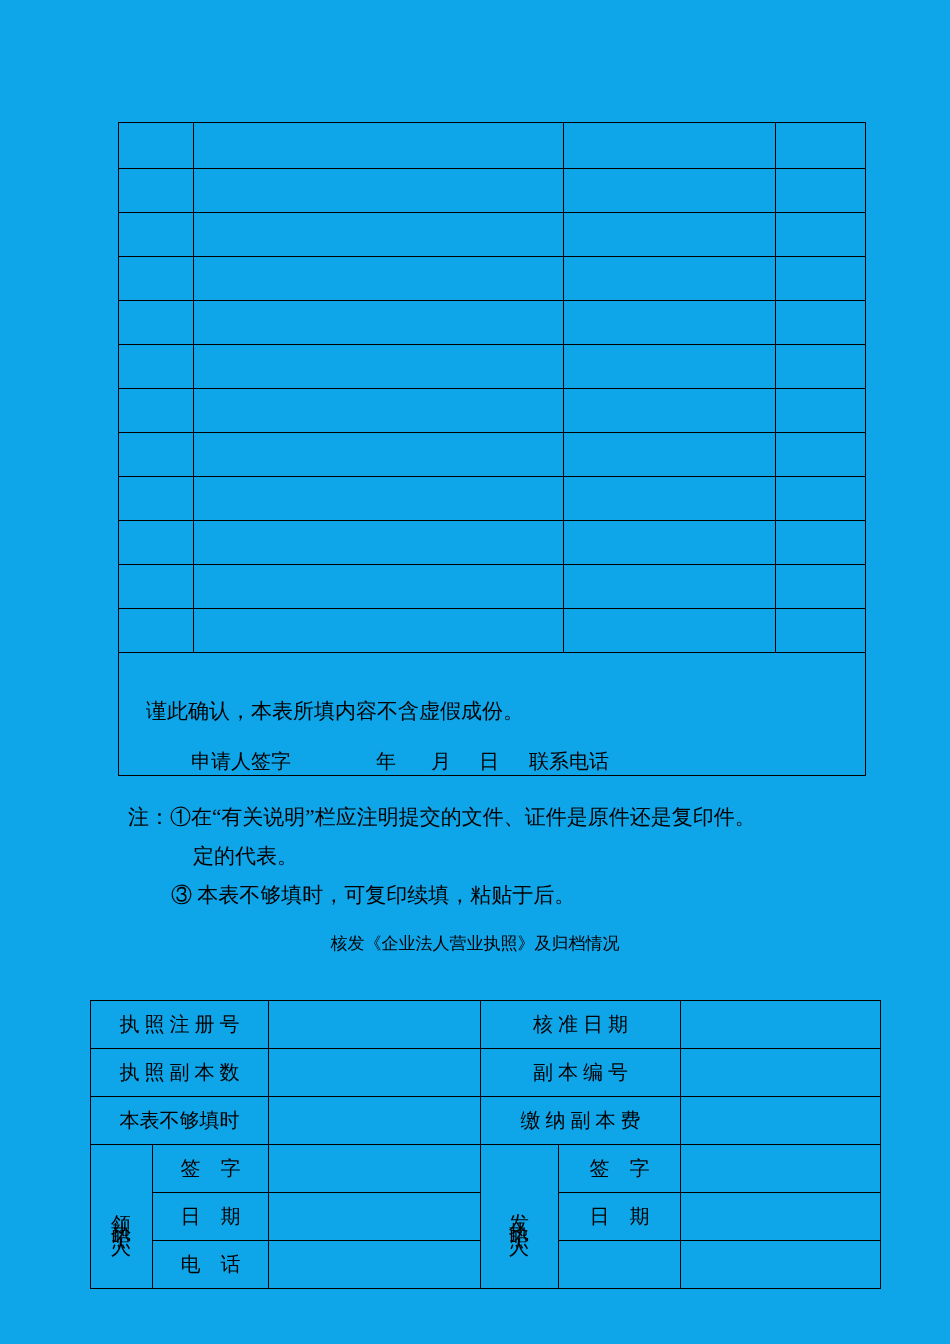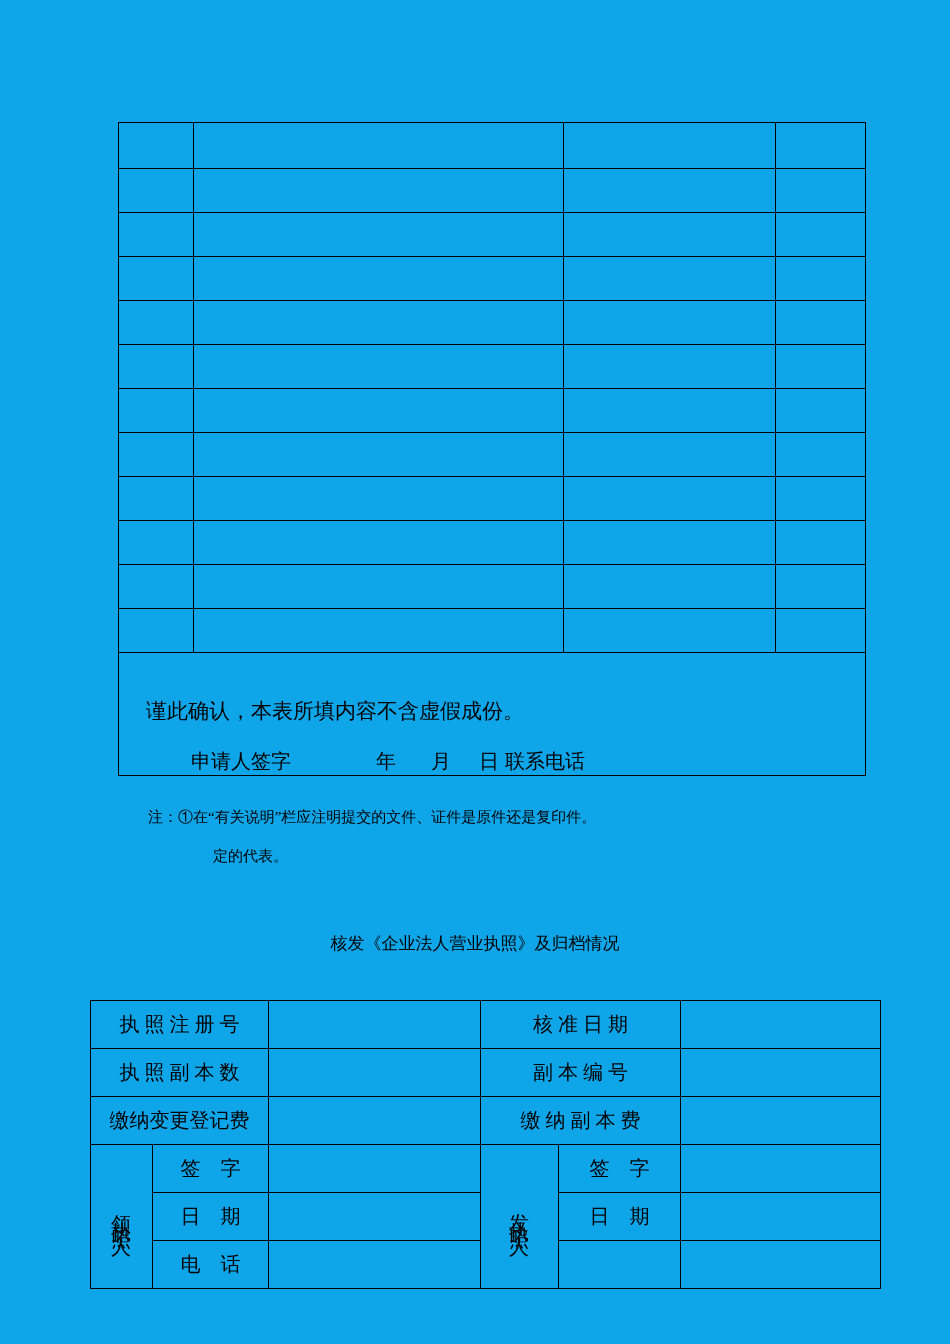--- a/index.html
+++ b/index.html
@@ -20,24 +20,24 @@
   .top-table { position:absolute; left:118px; top:122px; width:747px; }
   .top-table td { height:44px; }
   .top-table tr.first td { height:46px; }
 
   .confirm-cell { height:135px; vertical-align:top; text-align:left; padding:46px 10px 0 27px; }
   .confirm-line1 { font-size:21px; line-height:25px; }
   .confirm-line2 { font-size:20px; margin-top:24px; padding-left:45px; }
   .confirm-line2 .gap-a { margin-left:85px; }
   .confirm-line2 .gap-b { margin-left:35px; }
   .confirm-line2 .gap-c { margin-left:28px; }
-  .confirm-line2 .gap-d { margin-left:6px; }
-
-  
-  .notes { position:absolute; left:148px; top:798px; font-size:15px; line-height:39px; }
+  .confirm-line2 .gap-d { margin-left:30px; }
+
+  
+  .notes { position:absolute; left:128px; top:798px; font-size:21px; line-height:39px; }
   .notes .n2 { padding-left:43px; }
   .notes .n3 { padding-left:65px; }
   .notes .n4 { padding-left:43px; }
 
   
   .section-title { position:absolute; left:0; top:932px; width:950px; text-align:center; font-size:17px; }
 
   
   .bottom-table { position:absolute; left:90px; top:1000px; width:790px; font-size:20px; }
   .bottom-table td { height:48px; text-align:center; vertical-align:middle; }
@@ -143,20 +143,21 @@
             <span>申请人签字</span><span class="gap-a">年</span><span class="gap-b">月</span><span class="gap-c">日</span><span class="gap-d">联系电话</span>
           </div>
         </td>
       </tr>
     </tbody>
   </table>
 
   <div class="notes">
     <div class="n1">注：①在“有关说明”栏应注明提交的文件、证件是原件还是复印件。</div>
     <div class="n3">定的代表。</div>
+    <div class="n4">③ 本表不够填时，可复印续填，粘贴于后。</div>
   </div>
 
   <div class="section-title">核发《企业法人营业执照》及归档情况</div>
 
   <table class="bottom-table">
     <colgroup>
       <col style="width:62px">
         <col style="width:116px">
         <col style="width:212px">
         <col style="width:78px">
@@ -170,21 +171,21 @@
         <td colspan="2">核 准 日 期</td>
         <td></td>
       </tr>
       <tr>
         <td colspan="2">执 照 副 本 数</td>
         <td></td>
         <td colspan="2">副 本 编 号</td>
         <td></td>
       </tr>
       <tr>
-        <td colspan="2">缴纳变更登记费</td>
+        <td colspan="2">本表不够填时</td>
         <td></td>
         <td colspan="2">缴 纳 副 本 费</td>
         <td></td>
       </tr>
       <tr>
         <td class="vcell" rowspan="3">
           <span class="vlabel-inner">领执照人</span>
         </td>
         <td>签　字</td>
         <td></td>

